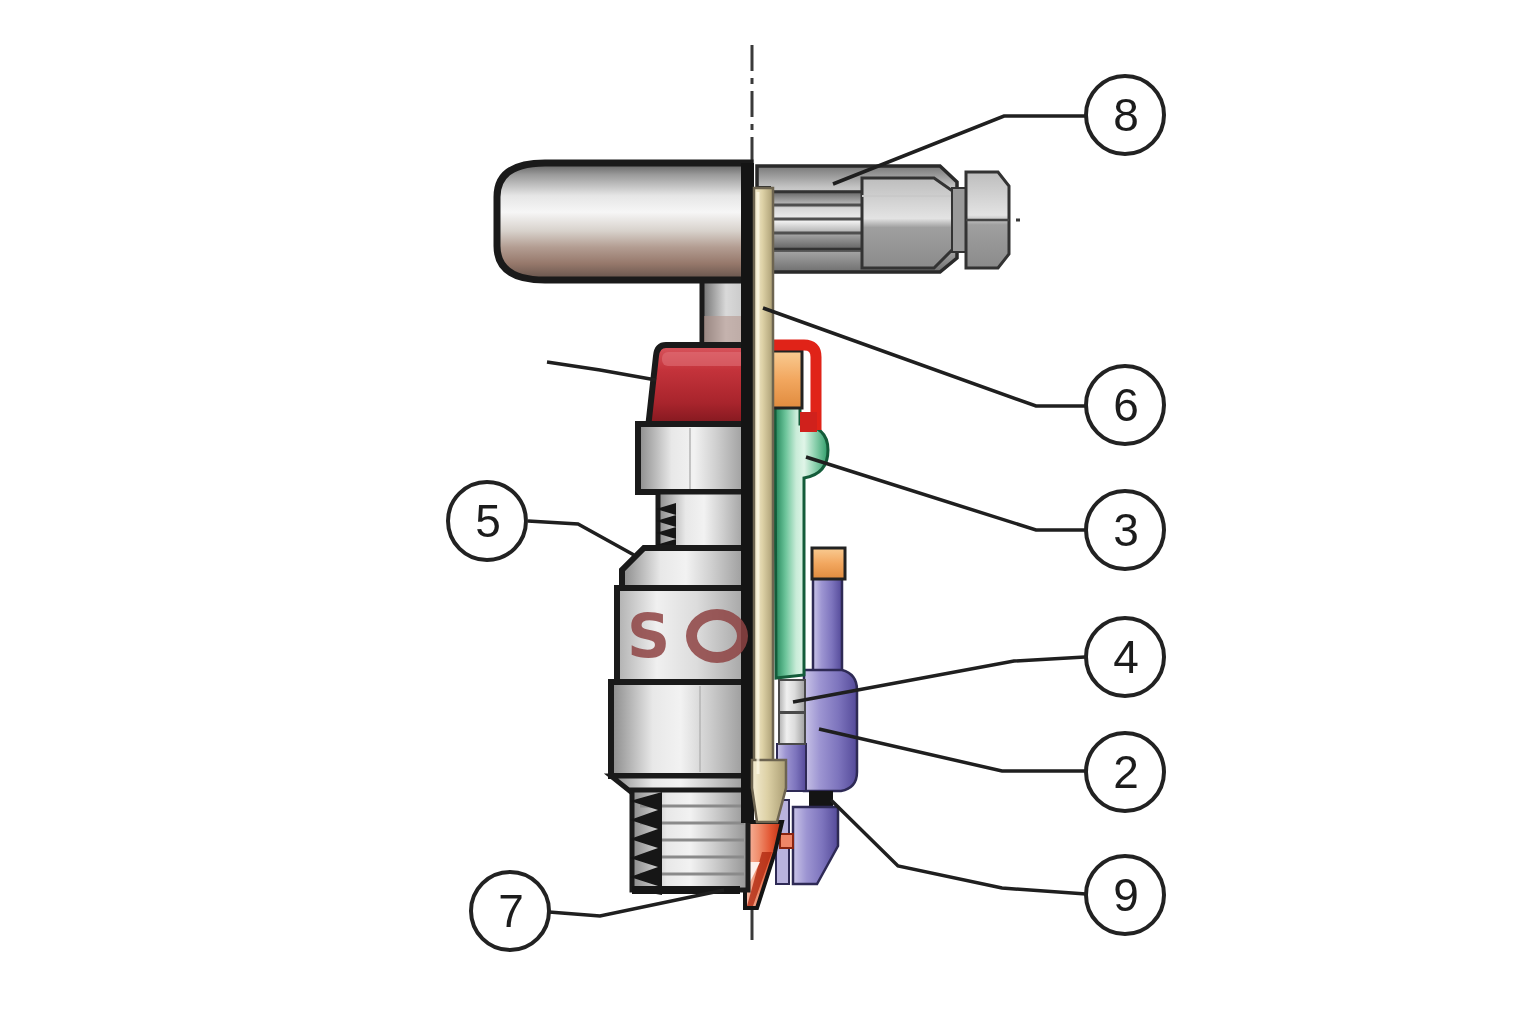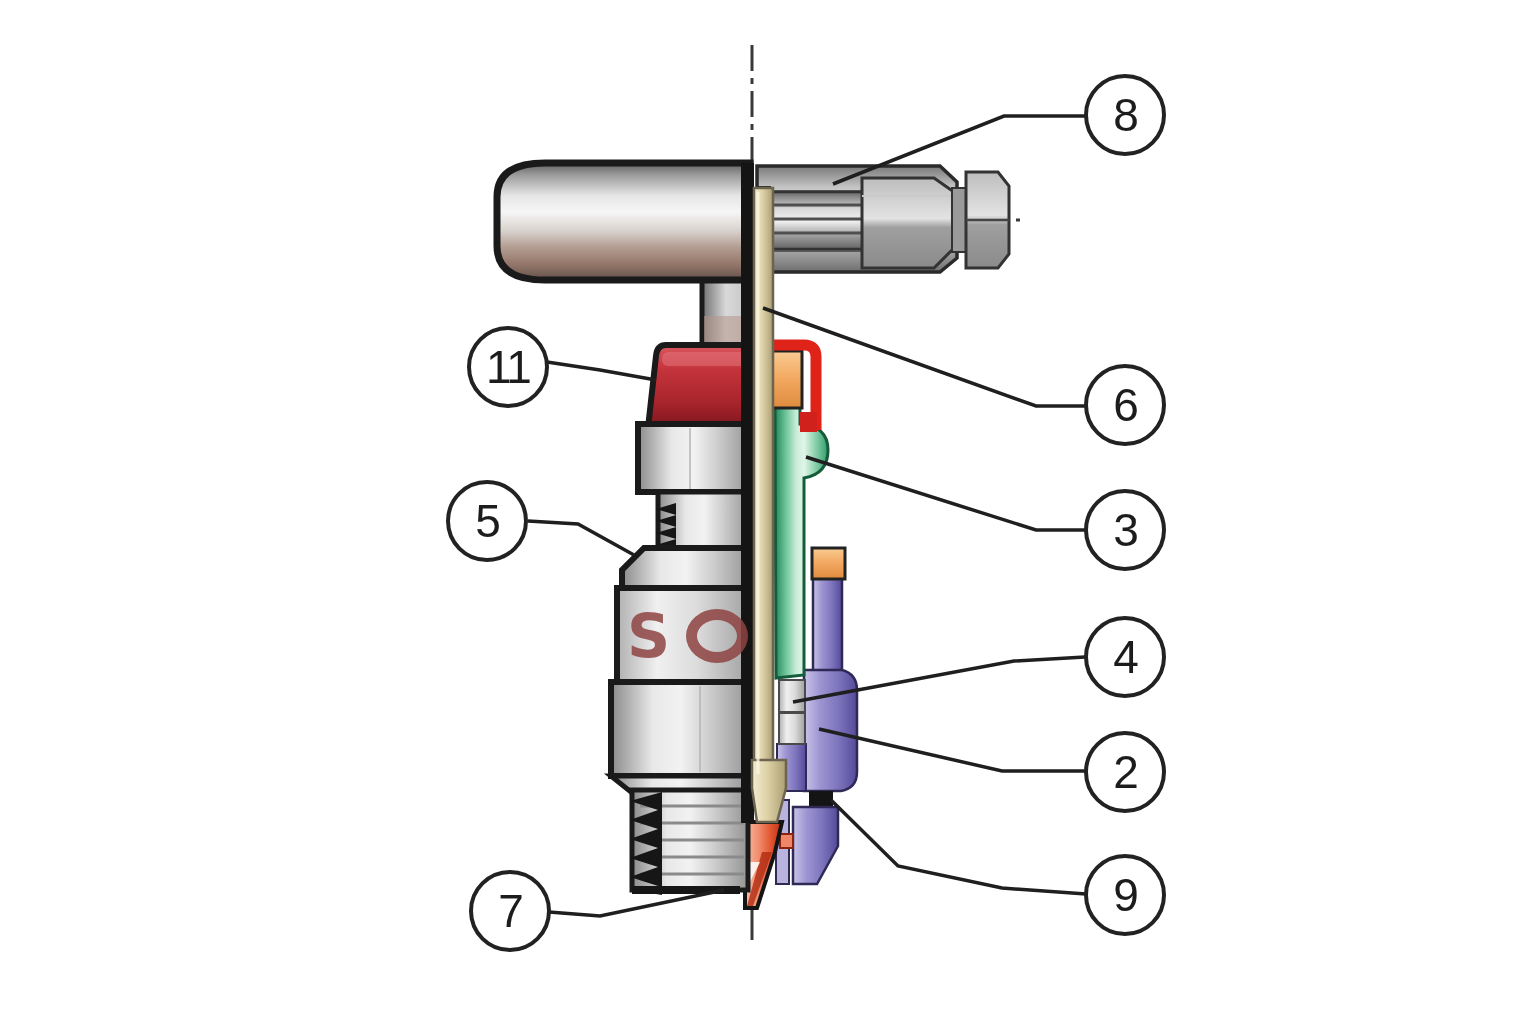--- a/index.html
+++ b/index.html
@@ -245,23 +245,20 @@
     </div>
 <div class="callout" style="left:1084px;top:616px;">
       <span>4</span>
     </div>
 <div class="callout" style="left:1084px;top:731px;">
       <span>2</span>
     </div>
 <div class="callout" style="left:1084px;top:854px;">
       <span>9</span>
     </div>
-<div class="callout" style="left:467px;top:326px;">
-      <span>11</span>
-    </div>
 <div class="callout" style="left:446px;top:480px;">
       <span>5</span>
     </div>
 <div class="callout" style="left:469px;top:870px;">
       <span>7</span>
     </div>
 
 </div>
 
 </body></html>

